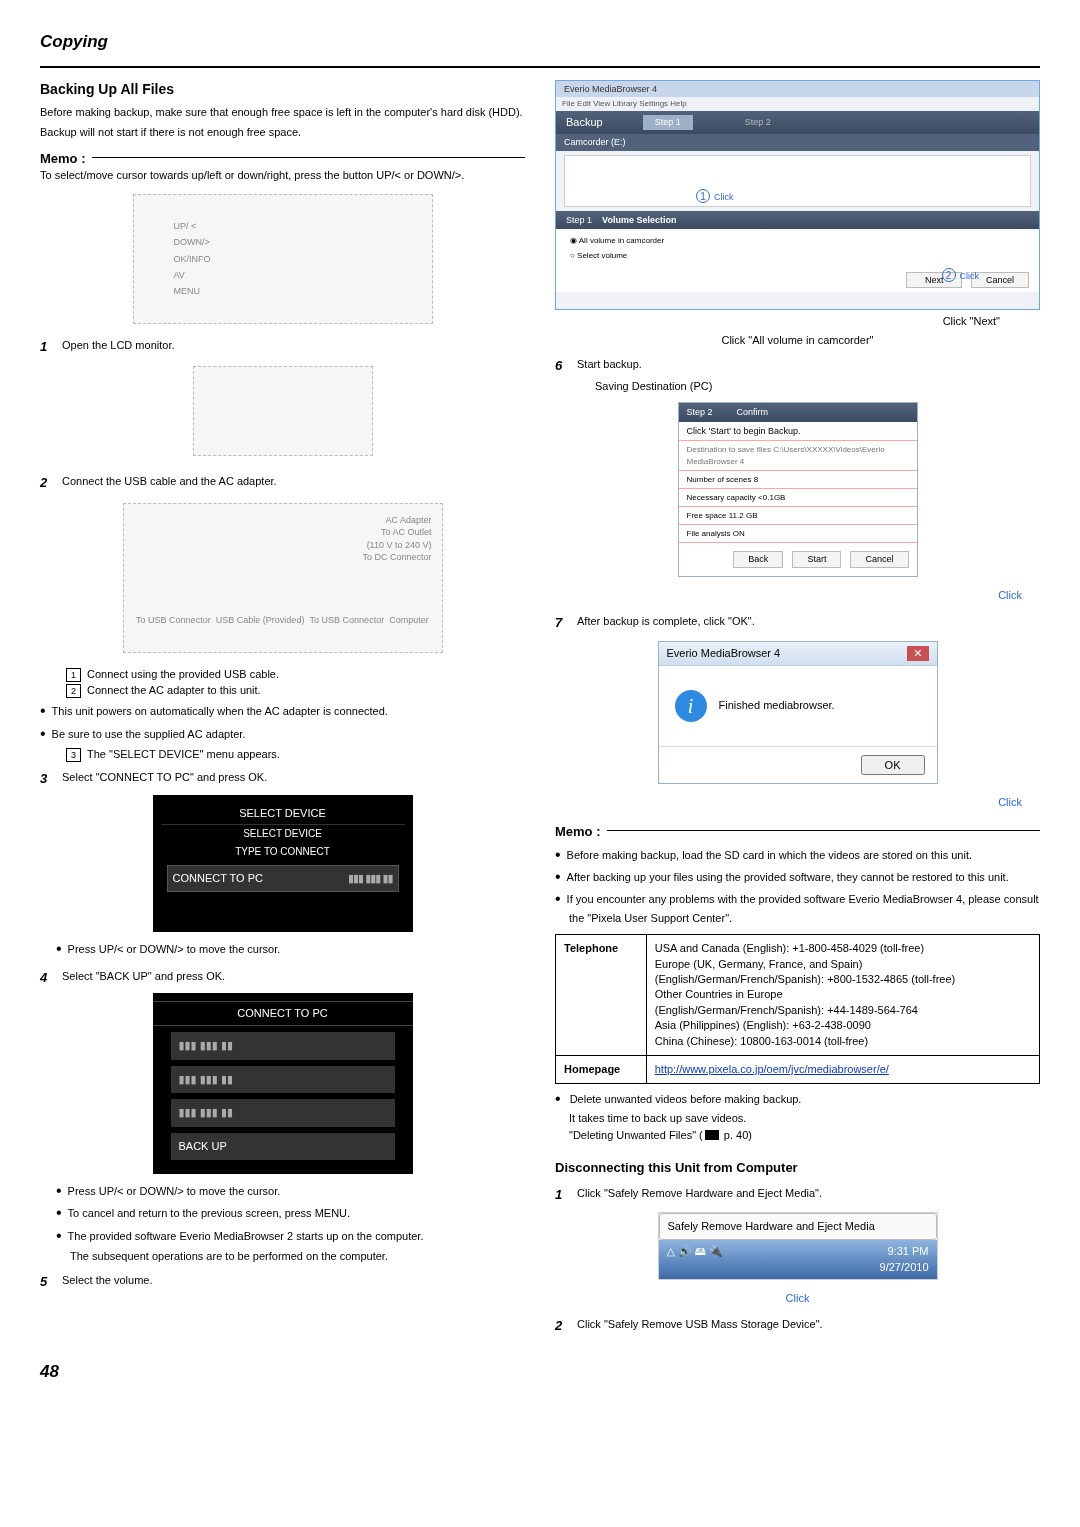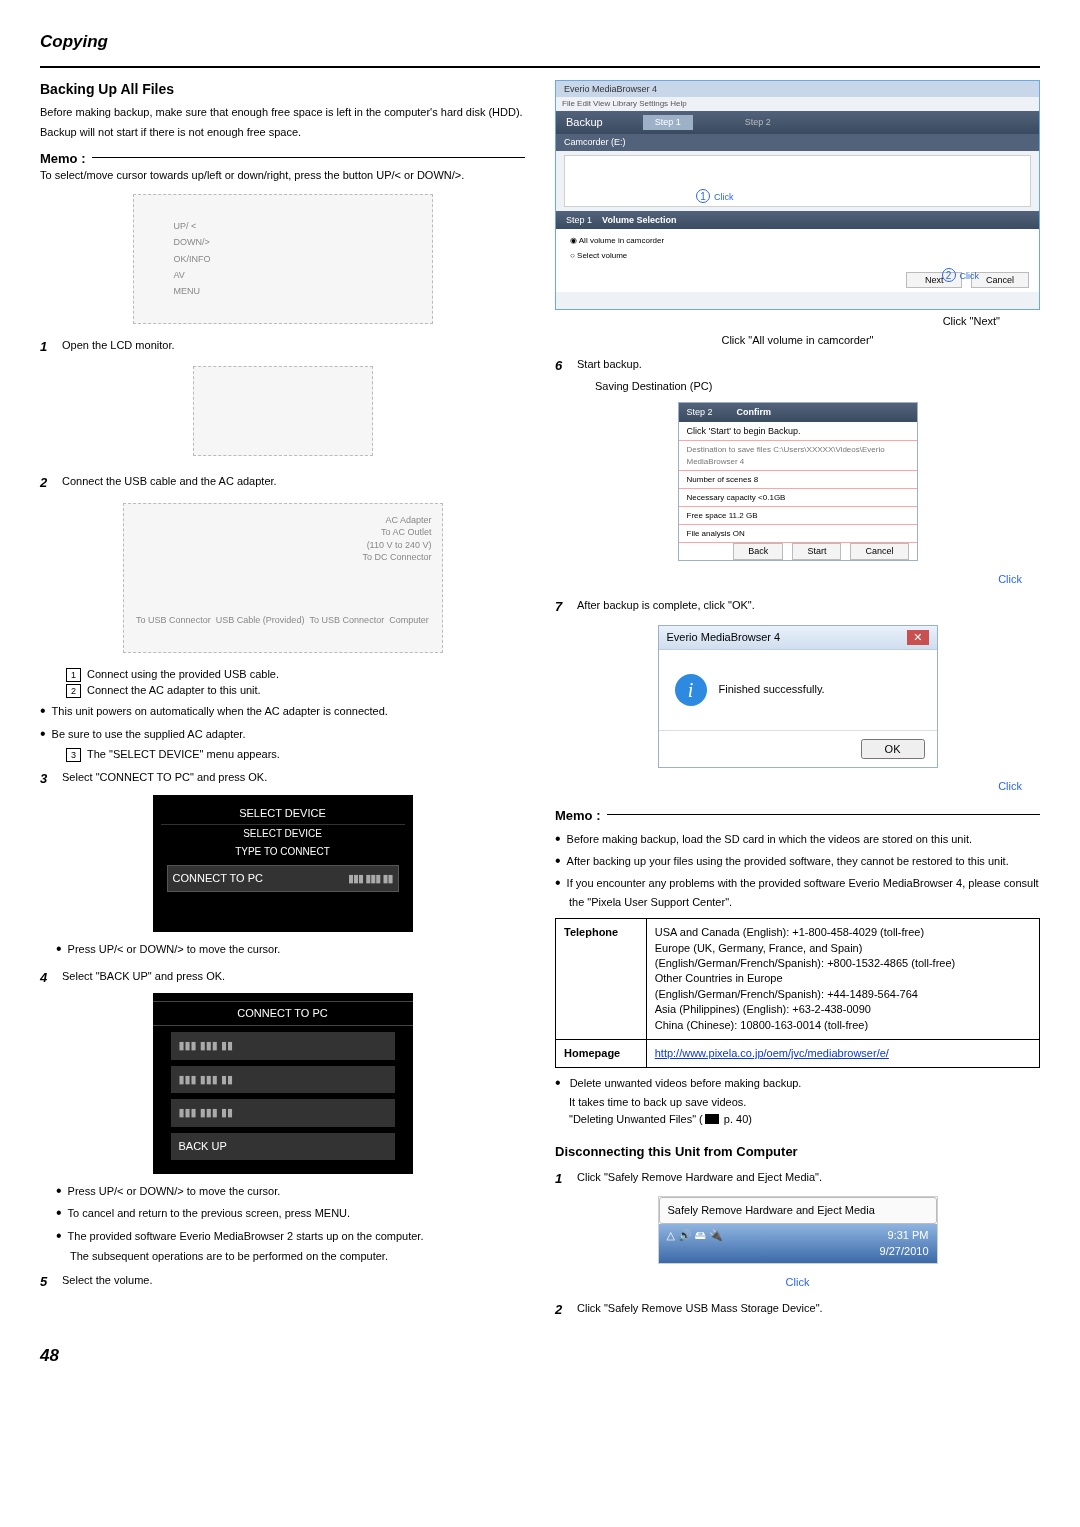--- a/index.html
+++ b/index.html
@@ -52,21 +52,21 @@
   a.link{color:#0a37d0;text-decoration:underline;}
   .subsection-title{font-weight:bold;font-size:13px;margin-top:16px;margin-bottom:6px;}
   .tray-figure{width:280px;margin:8px auto;border:1px solid #cfcfcf;}
   .tray-figure .balloon{background:#fafafa;border:1px solid #bbb;border-radius:3px;padding:5px 8px;font-size:11px;}
   .tray-figure .bar{background:linear-gradient(#8eb4e0,#3c6aa8);color:#fff;padding:4px 8px;font-size:11px;text-align:right;}
   .page-num{font-size:17px;font-weight:bold;font-style:italic;margin-top:20px;}
   .ref-icon{display:inline-block;width:14px;height:10px;background:#000;vertical-align:-1px;margin:0 2px;}
   .grey-gal{display:flex;width:240px;margin:8px auto;border:1px solid #9cb0c8;background:#fff;flex-direction:column;}
   .grey-gal .hdr2{background:linear-gradient(#52637b,#3b4b61);color:#fff;padding:3px 8px;font-size:9px;display:flex;gap:24px;}
   .grey-gal .line{padding:3px 8px;font-size:9px;border-bottom:1px solid #fca5a5;}
-  .grey-gal .foot2{text-align:right;padding:0 8px;}
+  .grey-gal .foot2{text-align:right;padding:8px 8px;}
   .grey-gal .foot2 span{display:inline-block;border:1px solid #bbb;background:#f4f4f4;padding:1px 14px;font-size:9px;margin-left:6px;}
   .saving-label{font-size:11px;margin-left:40px;margin-top:4px;margin-bottom:2px;}
 </style>
 </head>
 <body>
 
 <div class="page-title">Copying</div>
 <hr class="hr-thick">
 
 <div class="columns">
@@ -205,21 +205,21 @@
 
     <div class="step-row">
         <div class="step-num">6</div>
       <div class="step-text">Start backup.</div>
       </div>
 
     <div class="saving-label">Saving Destination (PC)</div>
     <div class="grey-gal">
       <div class="hdr2">
           <span>Step 2</span>
-          <span style="font-weight:bold;">Confirm</span>
+          <span style="font-weight:normal;">Confirm</span>
         </div>
       <div class="line">Click 'Start' to begin Backup.</div>
       <div class="line" style="color:#777;font-size:8px;">Destination to save files C:\Users\XXXXX\Videos\Everio MediaBrowser 4</div>
       <div class="line" style="font-size:8px;">Number of scenes 8</div>
       <div class="line" style="font-size:8px;">Necessary capacity &lt;0.1GB</div>
       <div class="line" style="font-size:8px;">Free space 11.2 GB</div>
       <div class="line" style="font-size:8px;">File analysis ON</div>
       <div class="foot2">
         <span>Back</span>
         <span>Start</span>
@@ -234,21 +234,21 @@
       <div class="step-text">After backup is complete, click "OK".</div>
       </div>
 
     <div class="ok-dialog">
       <div class="tb">
           <span>Everio MediaBrowser 4</span>
         <span style="background:#c85050;color:#fff;padding:0 6px;">✕</span>
         </div>
       <div class="body">
         <div class="icircle">i</div>
-        <div>Finished successfully.</div>
+        <div>Finished mediabrowser.</div>
       </div>
       <div class="foot"><button>OK</button></div>
     </div>
     <div class="click-anno">Click</div>
 
     <div class="memo-line">
       <span class="memo-title">Memo :</span>
       <span class="rule"></span>
     </div>
     <ul class="bullets">

